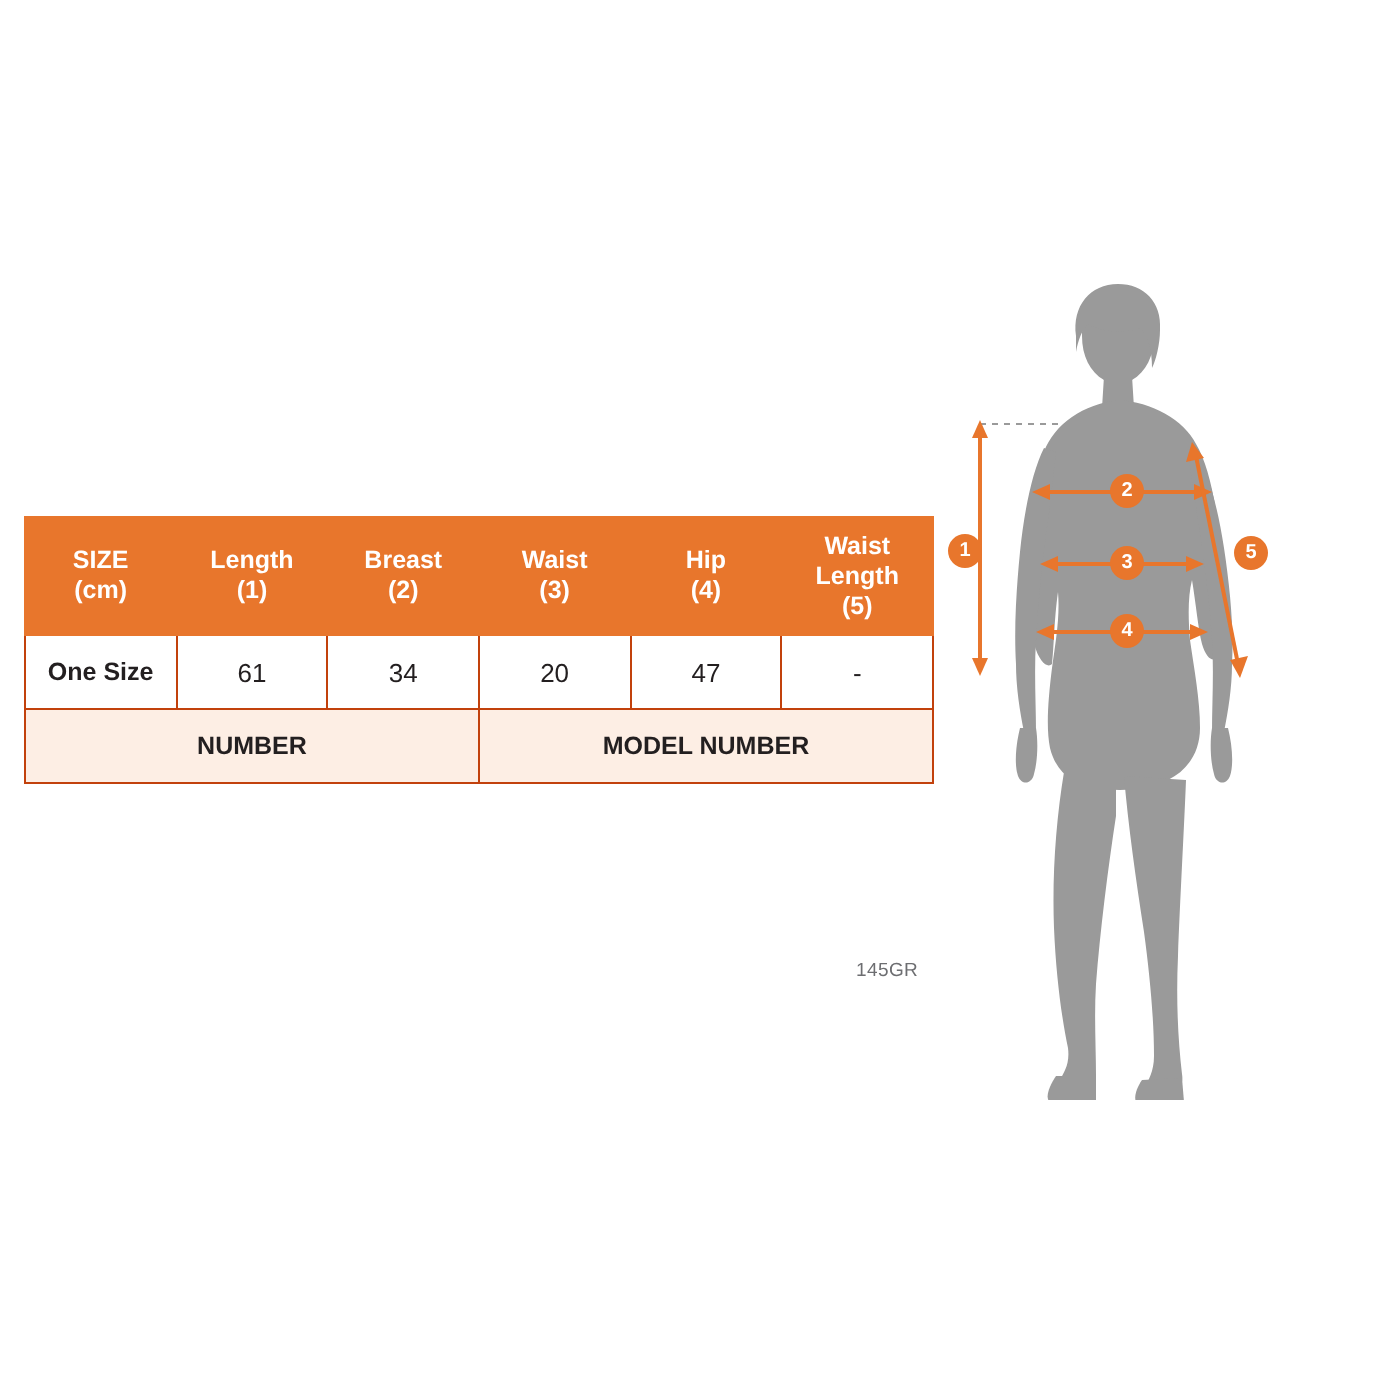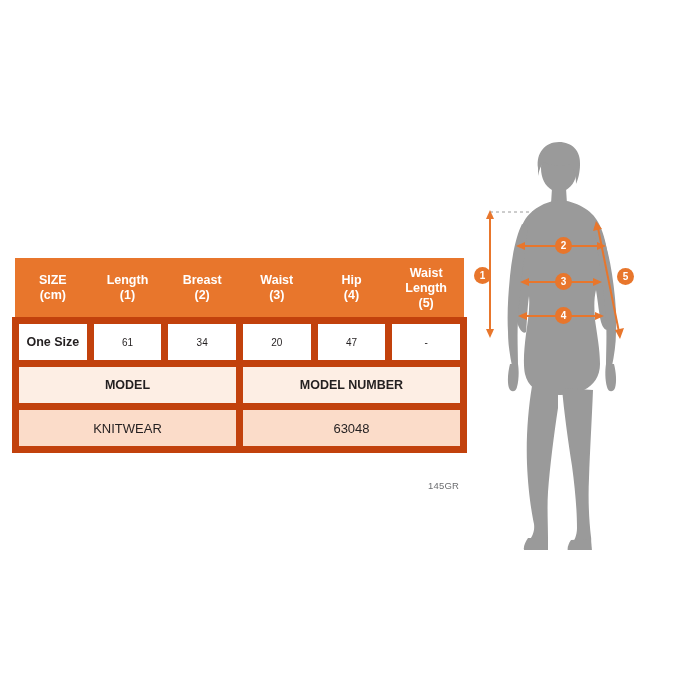--- a/index.html
+++ b/index.html
@@ -24,40 +24,40 @@
     left: 12px;
     top: 258px;
     width: 506px;
   }
   table.size-table {
     border-collapse: collapse;
     width: 455px;
     table-layout: fixed;
   }
   table.size-table td, table.size-table th {
-    border: 7px solid #c2410c;
+    border: 1px solid #c2410c;
     text-align: center;
     vertical-align: middle;
     font-size: 12.5px;
     color: #231f20;
     padding: 0;
   }
   tr.header-row th {
     background: #e8762c;
     color: #ffffff;
     font-weight: bold;
     height: 58px;
     font-size: 12.5px;
     line-height: 15px;
     border: 1px solid #e8762c;
   }
   tr.data-row td {
     background: #ffffff;
     height: 36px;
-    font-size: 10px;
+    font-size: 13px;
   }
   tr.data-row td.size-label {
     font-weight: bold;
     font-size: 12.5px;
   }
   tr.subhead-row td {
     background: #fdeee4;
     height: 36px;
     font-weight: bold;
     font-size: 12.5px;
@@ -142,26 +142,22 @@
       </tr>
       <tr class="data-row">
         <td class="size-label">One Size</td>
         <td>61</td>
         <td>34</td>
         <td>20</td>
         <td>47</td>
         <td>-</td>
       </tr>
       <tr class="subhead-row">
-        <td colspan="3">MODEL</td>
+        <td colspan="3">NUMBER</td>
         <td colspan="3">MODEL NUMBER</td>
-      </tr>
-      <tr class="subvalue-row">
-        <td colspan="3">KNITWEAR</td>
-        <td colspan="3">63048</td>
       </tr>
     </tbody>
       </table>
   </div>
 
   <div class="gram-note">145GR</div>
 
   <div class="figure-area">
     <svg width="215" height="430" viewBox="0 0 215 430" xmlns="http://www.w3.org/2000/svg">
       <g fill="#9a9a9a">

